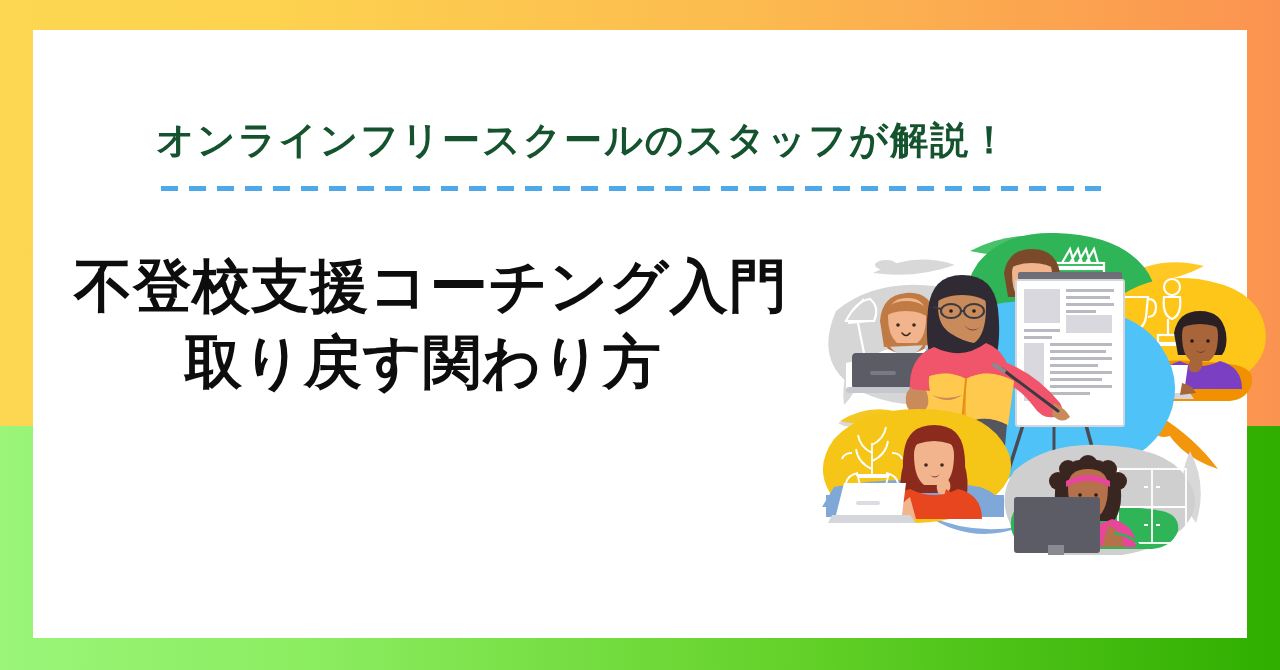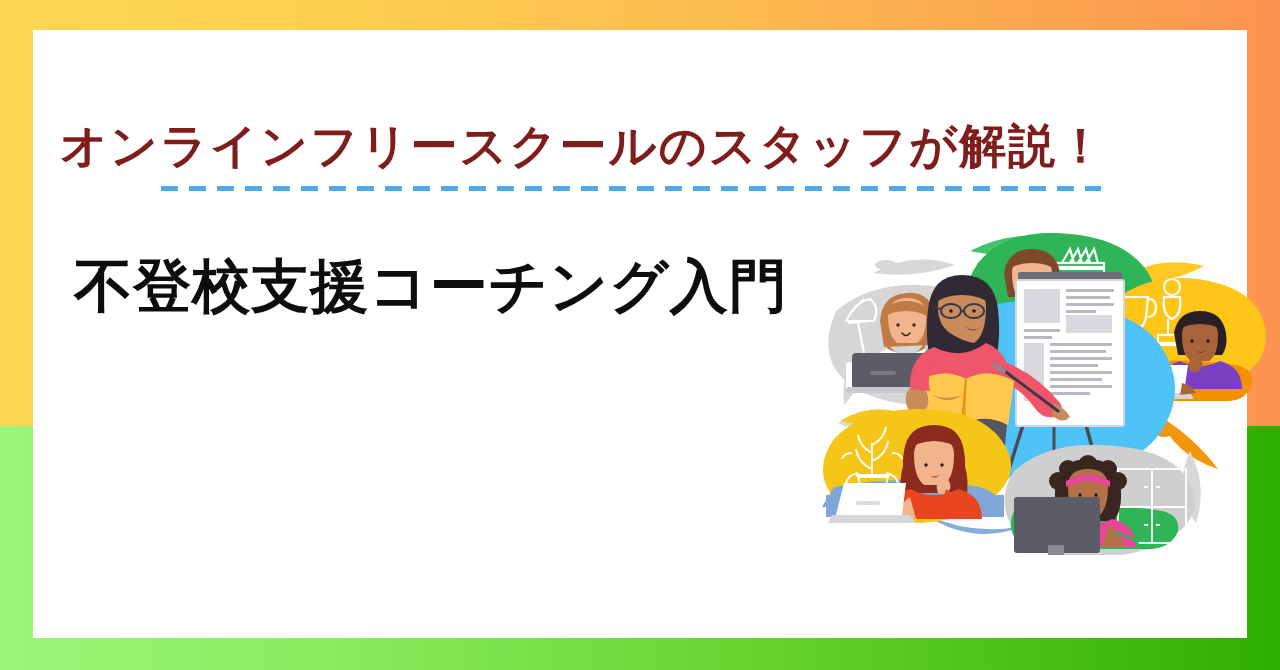--- a/index.html
+++ b/index.html
@@ -45,24 +45,24 @@
     background: #ffffff;
   }
 
   
   .kicker {
     position: absolute;
     left: 0;
     top: 85px;
     width: 1100px;
     text-align: center;
-    font-size: 47px;
+    font-size: 38px;
     font-weight: 700;
     letter-spacing: 2px;
-    color: #7f1d1d;
+    color: #14532d;
     white-space: nowrap;
   }
 
   .kicker-rule {
     position: absolute;
     left: 128px;
     top: 156px;
     width: 940px;
     height: 5px;
     background-image: repeating-linear-gradient(
@@ -110,20 +110,21 @@
   <div class="bg-band bg-band-bottom"></div>
 
   <div class="card">
 
     <div class="kicker">オンラインフリースクールのスタッフが解説！</div>
 
     <div class="kicker-rule"></div>
 
     <div class="title">
       <span class="title-line title-line-1">不登校支援コーチング入門</span>
+      <span class="title-line title-line-3">取り戻す関わり方</span>
     </div>
 
     <div class="illustration">
       <svg viewBox="0 0 450 330" xmlns="http://www.w3.org/2000/svg">
 
         <g opacity="0.95">
           <path d="M55 48 q40 -22 82 -8 q-40 14 -82 8 z" fill="#D6D6D6"></path>
           <ellipse cx="68" cy="40" rx="11" ry="5" fill="#D6D6D6"></ellipse>
           <path d="M152 26 q50 -26 108 -8 q-52 20 -108 8 z" fill="#3EBE63"></path>
           <ellipse cx="262" cy="22" rx="10" ry="5" fill="#3EBE63"></ellipse>

